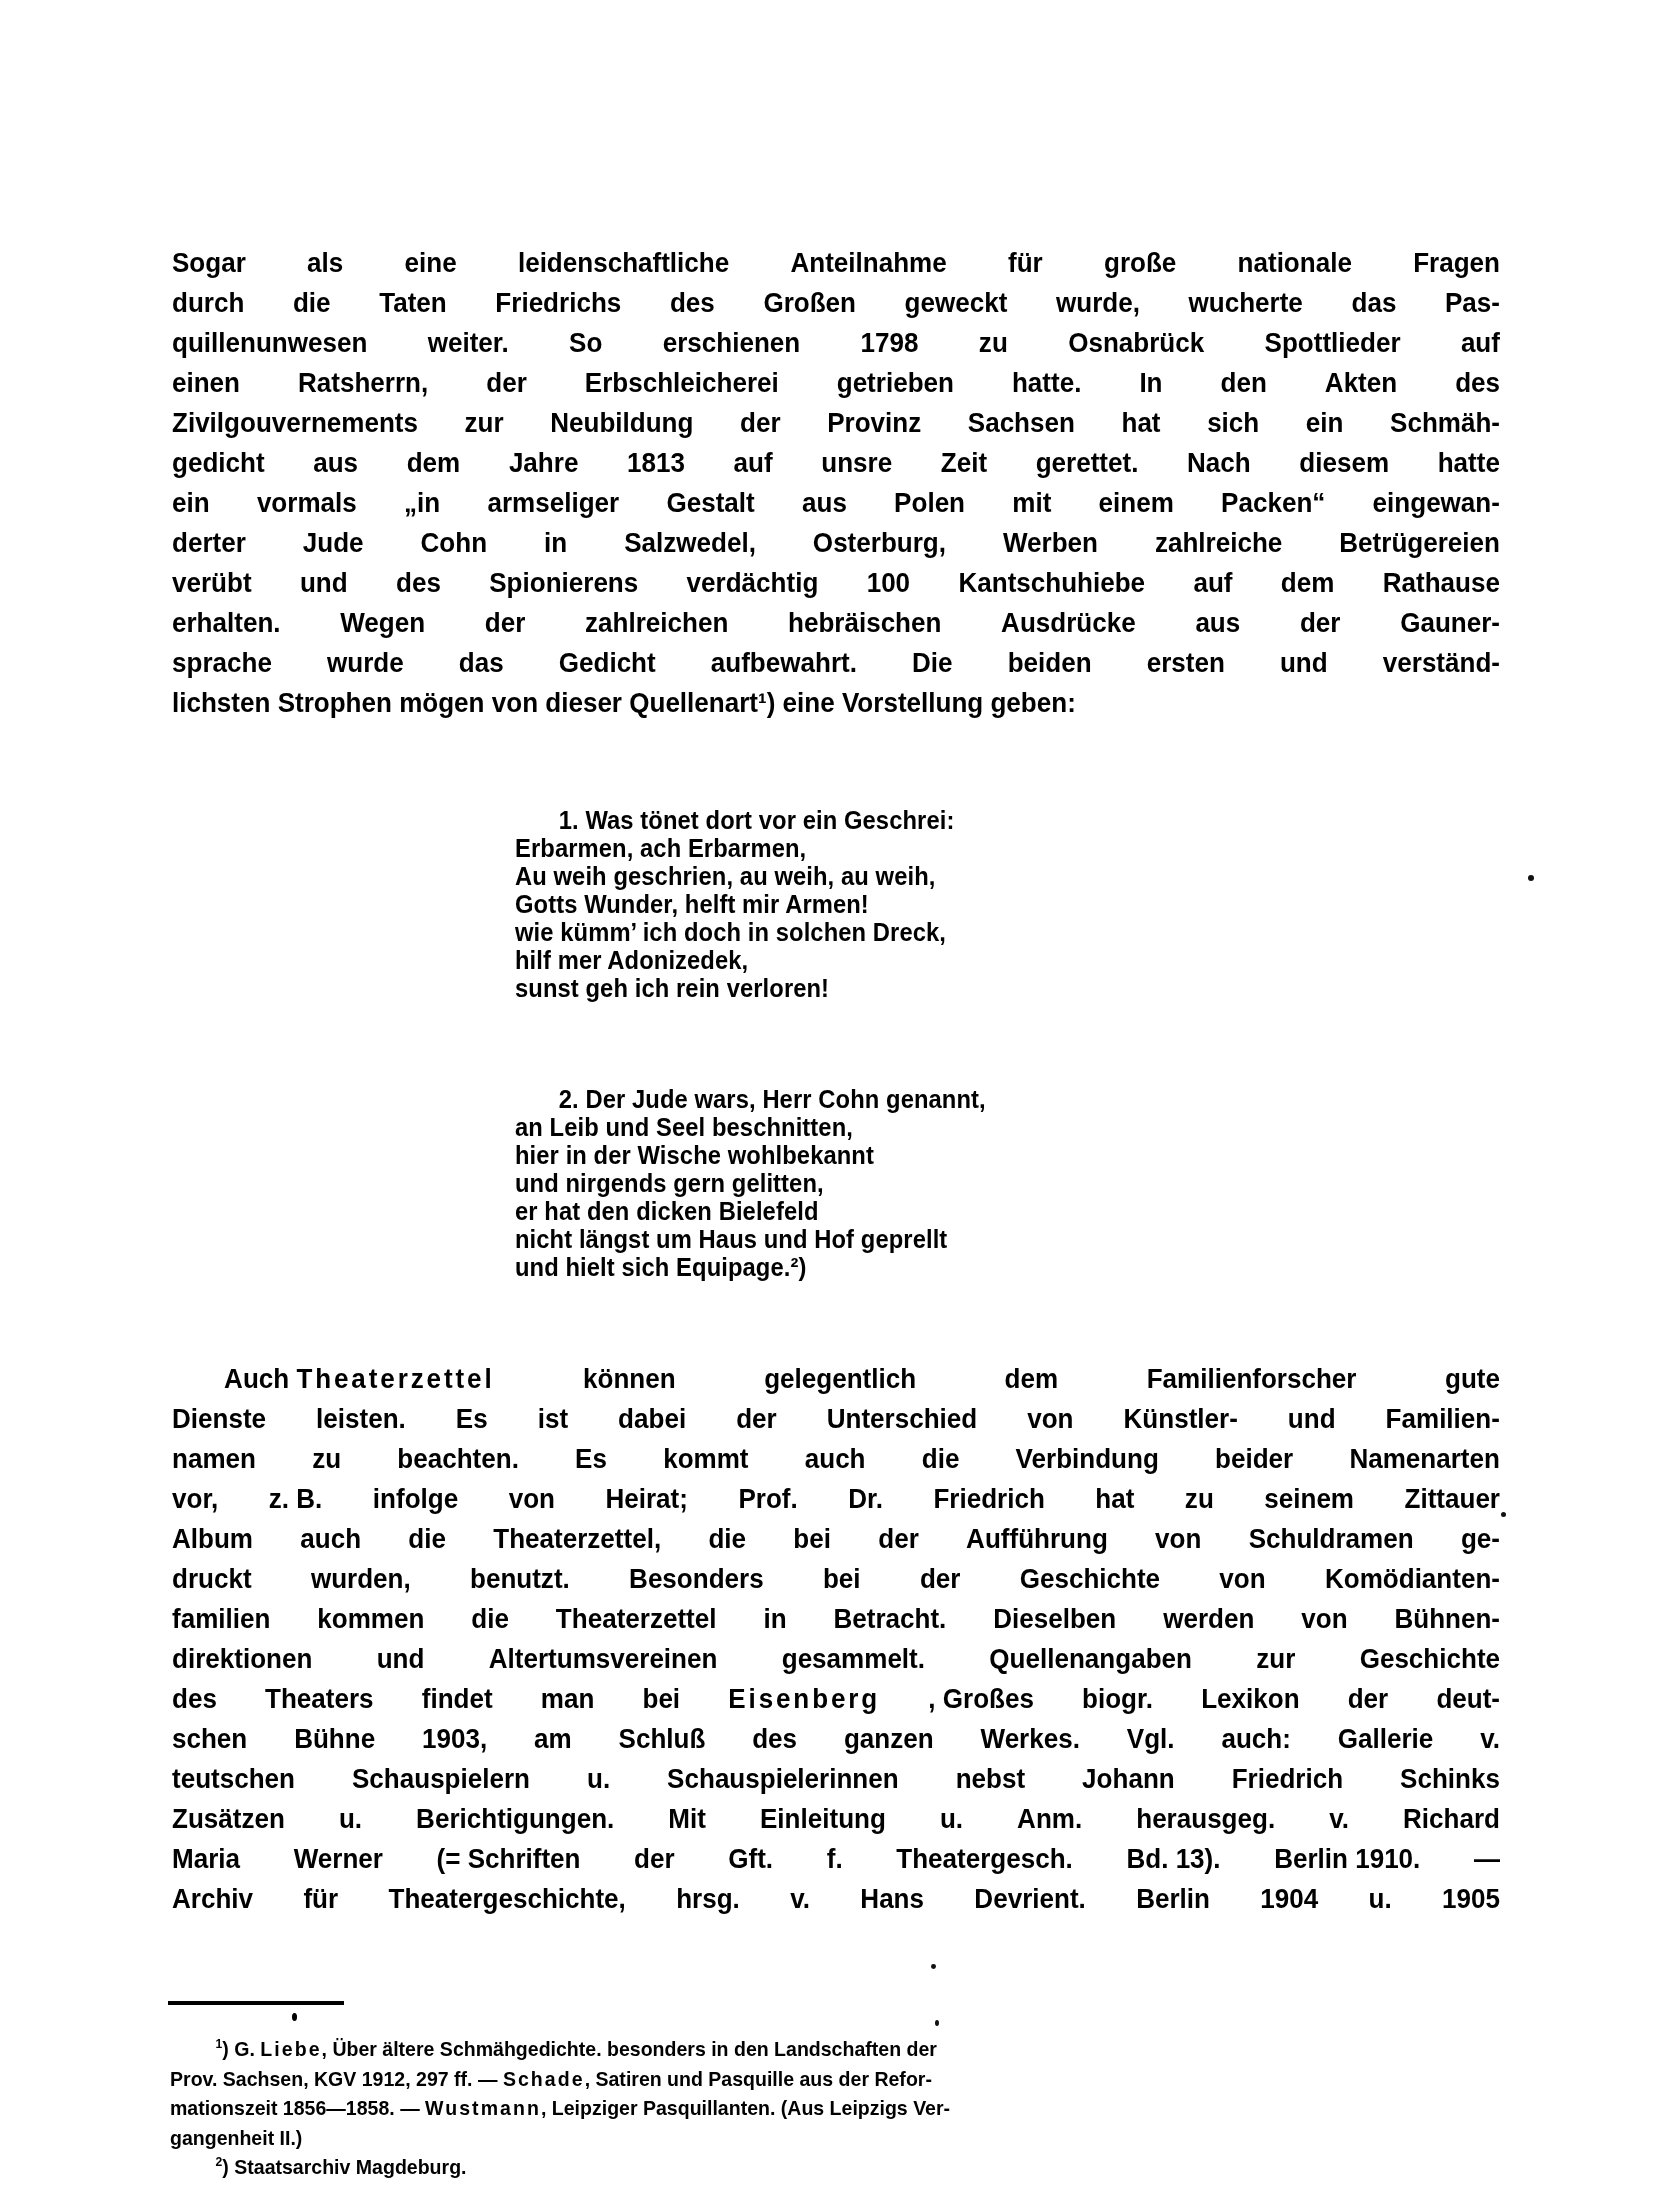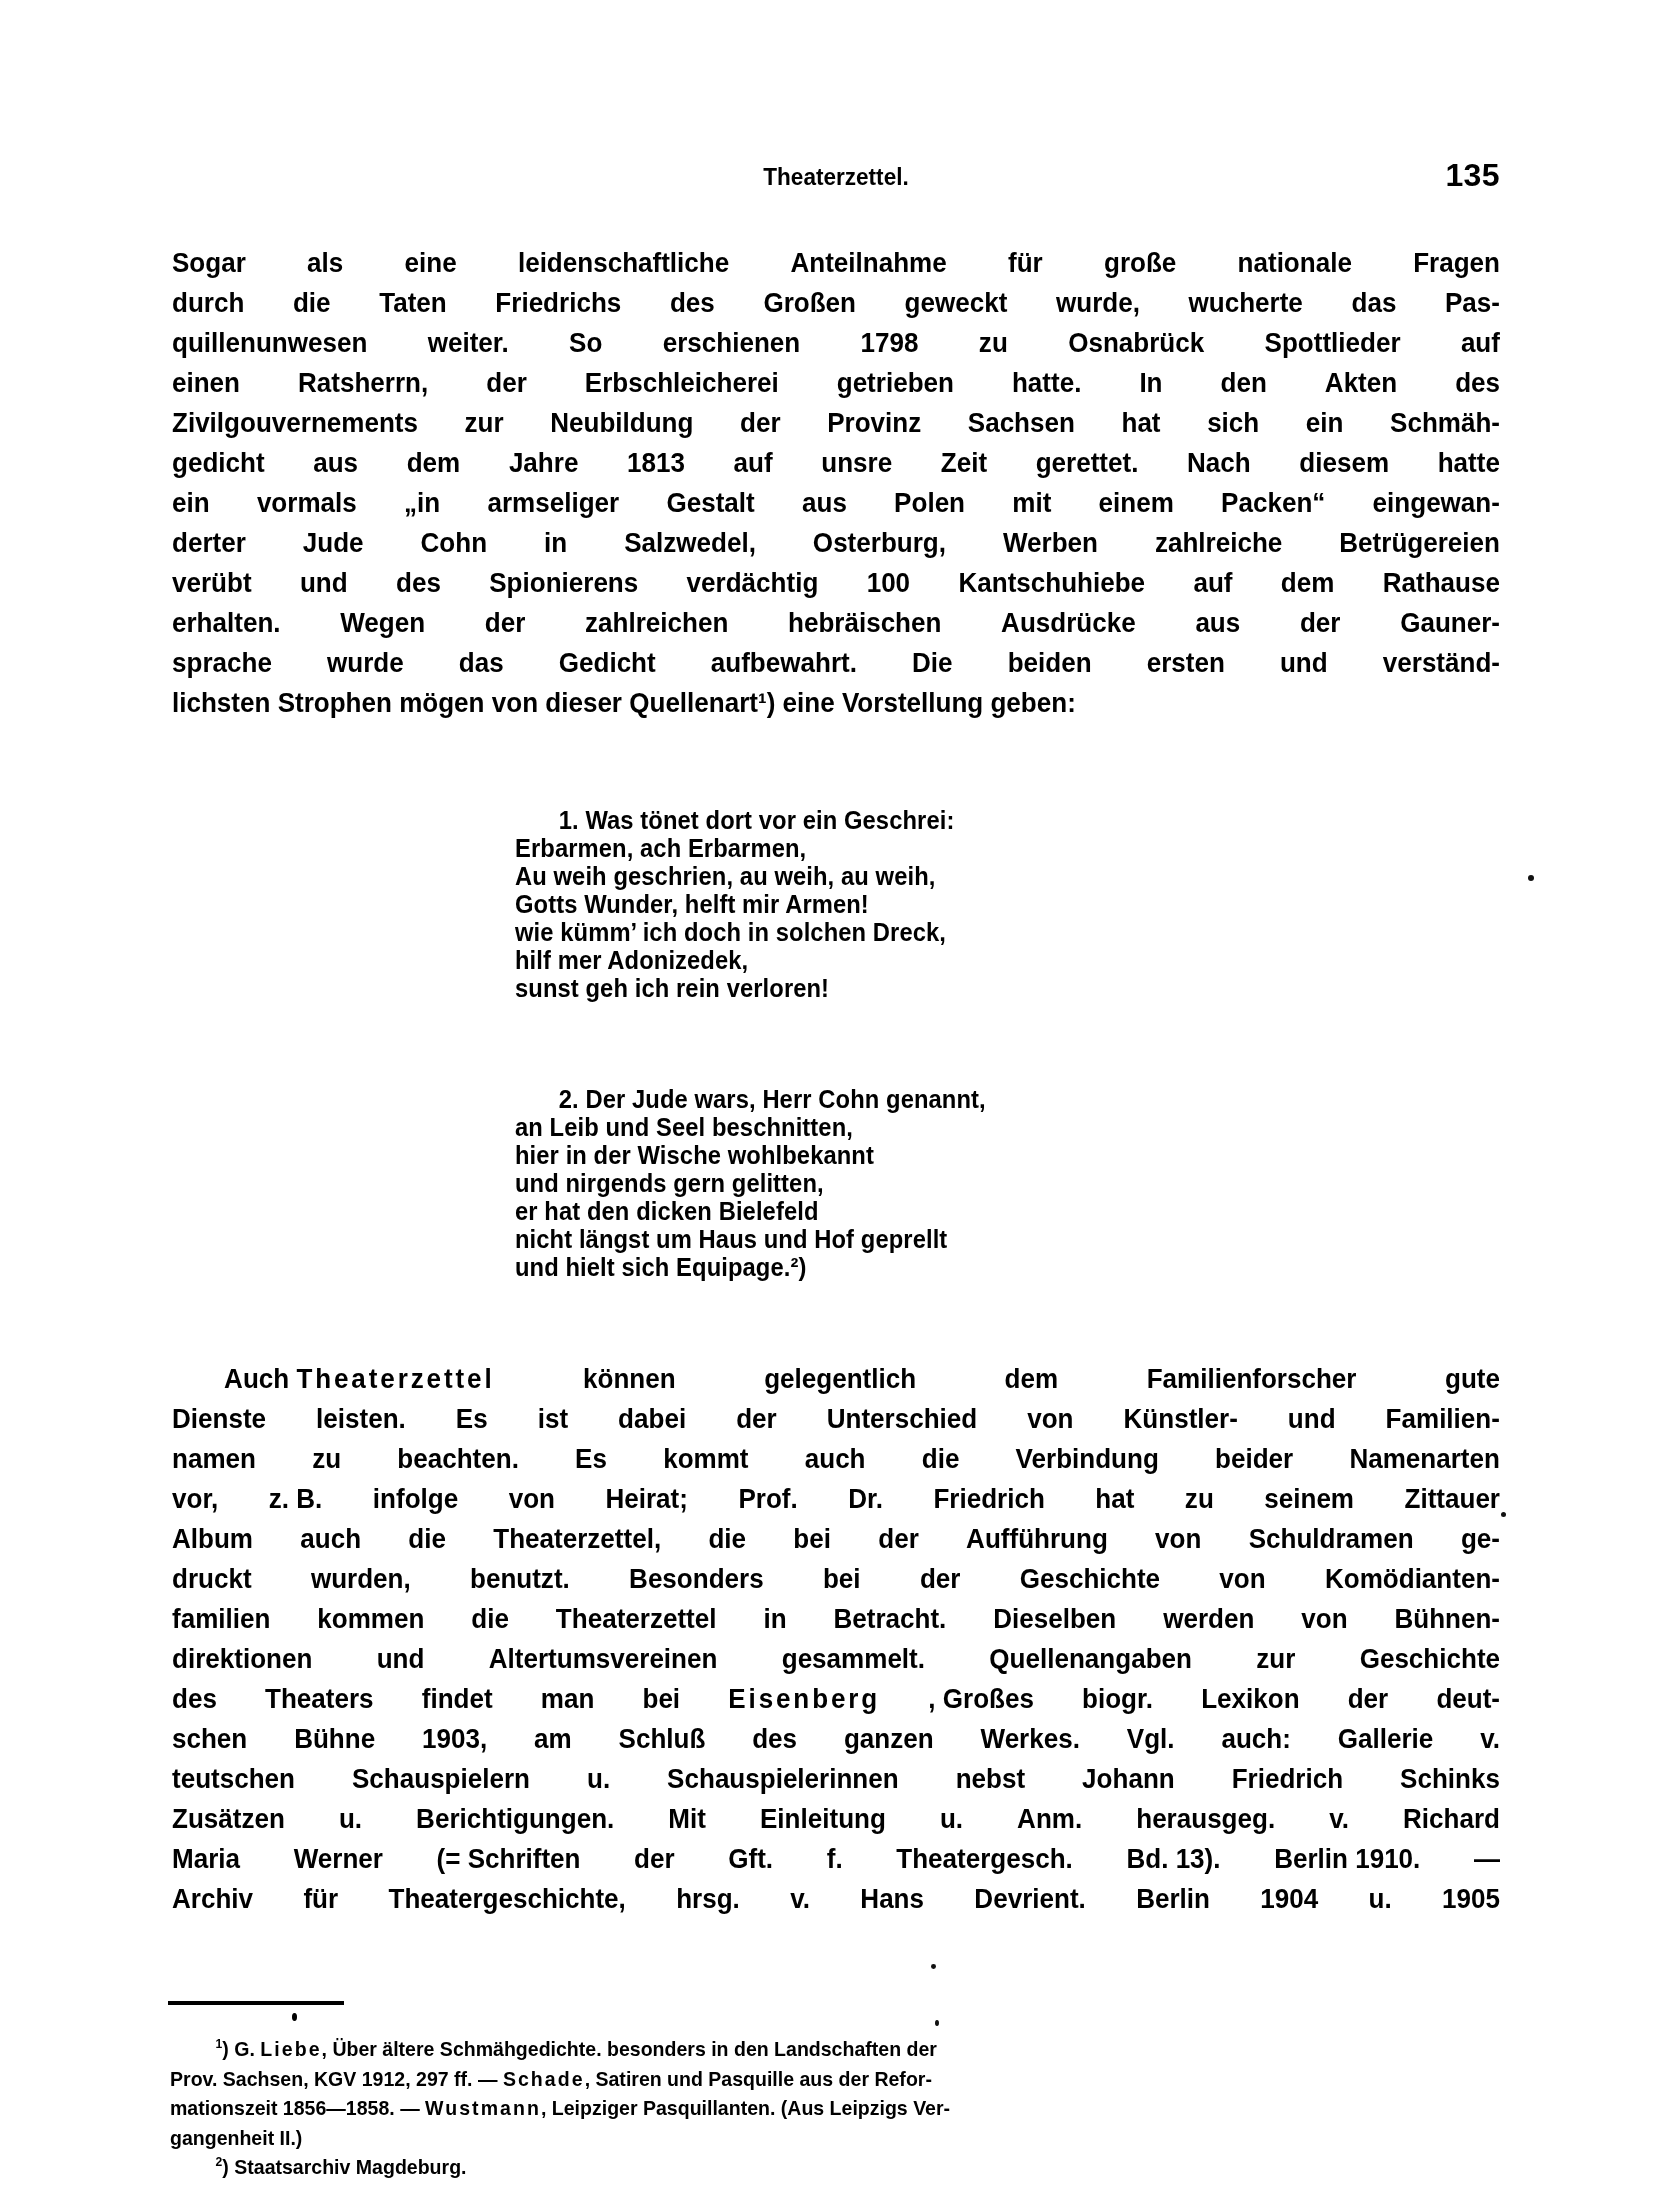--- a/index.html
+++ b/index.html
@@ -146,24 +146,20 @@
     position: absolute;
     background: #111111;
     border-radius: 50%;
   }
 </style>
 </head>
 <body>
 
 <div class="page">
 
-  <div class="runhead">
-    <div class="runhead-title">Theaterzettel.</div>
-    <div class="runhead-folio">135</div>
-  </div>
 
   <div class="body-block" id="para-1">
     <div class="just">
         <span>Sogar</span>
         <span>als</span>
         <span>eine</span>
         <span>leidenschaftliche</span>
         <span>Anteilnahme</span>
         <span>für</span>
         <span>große</span>

